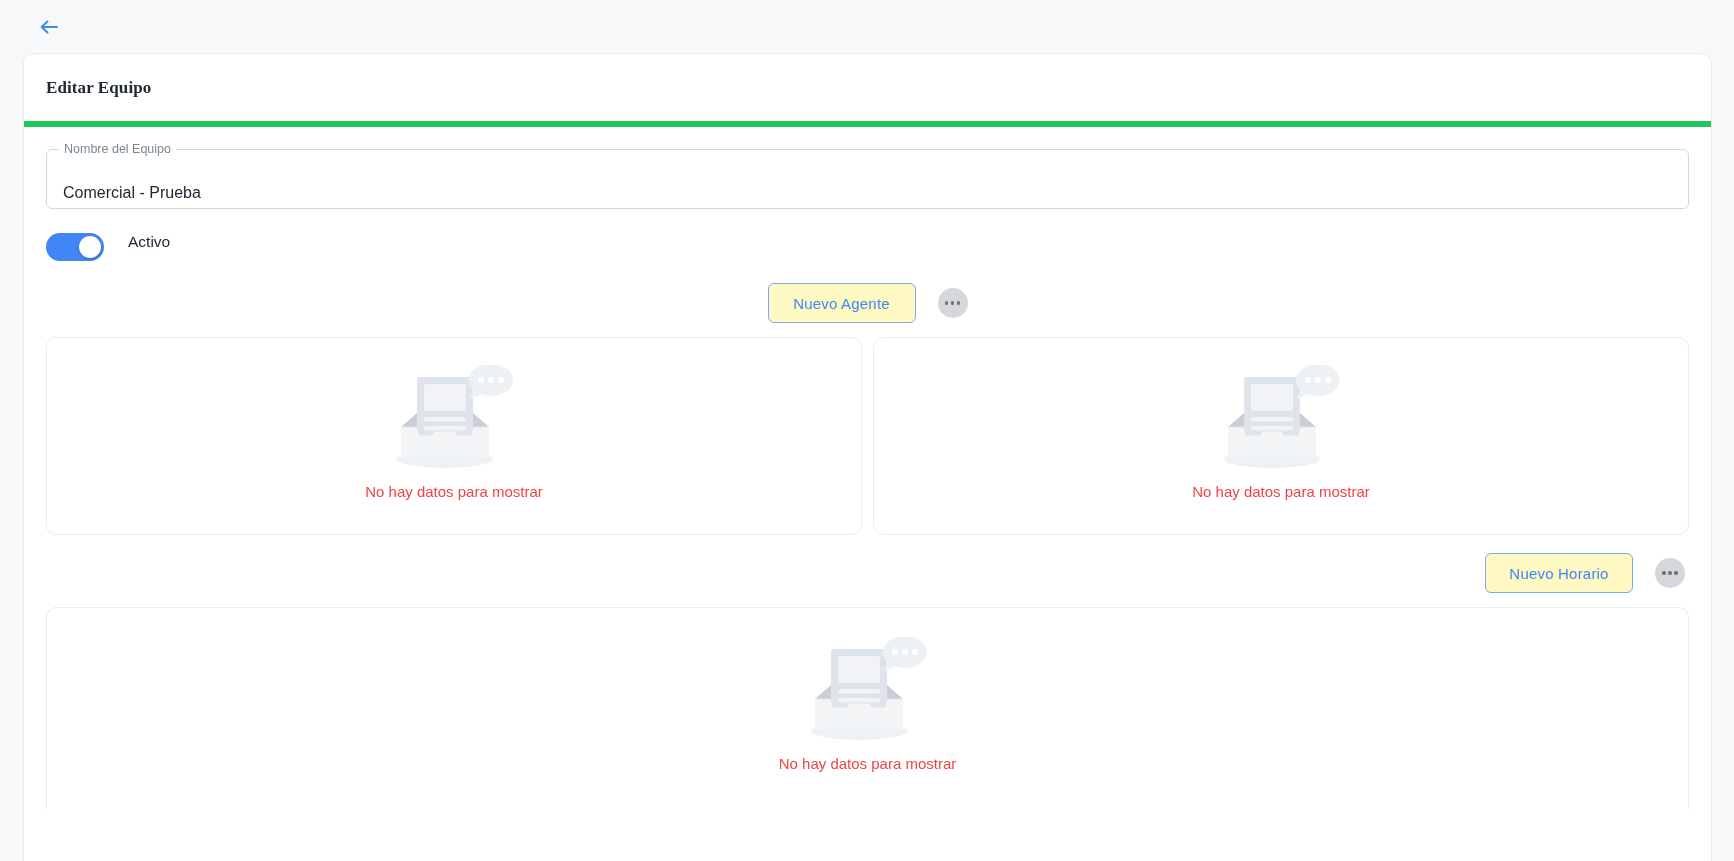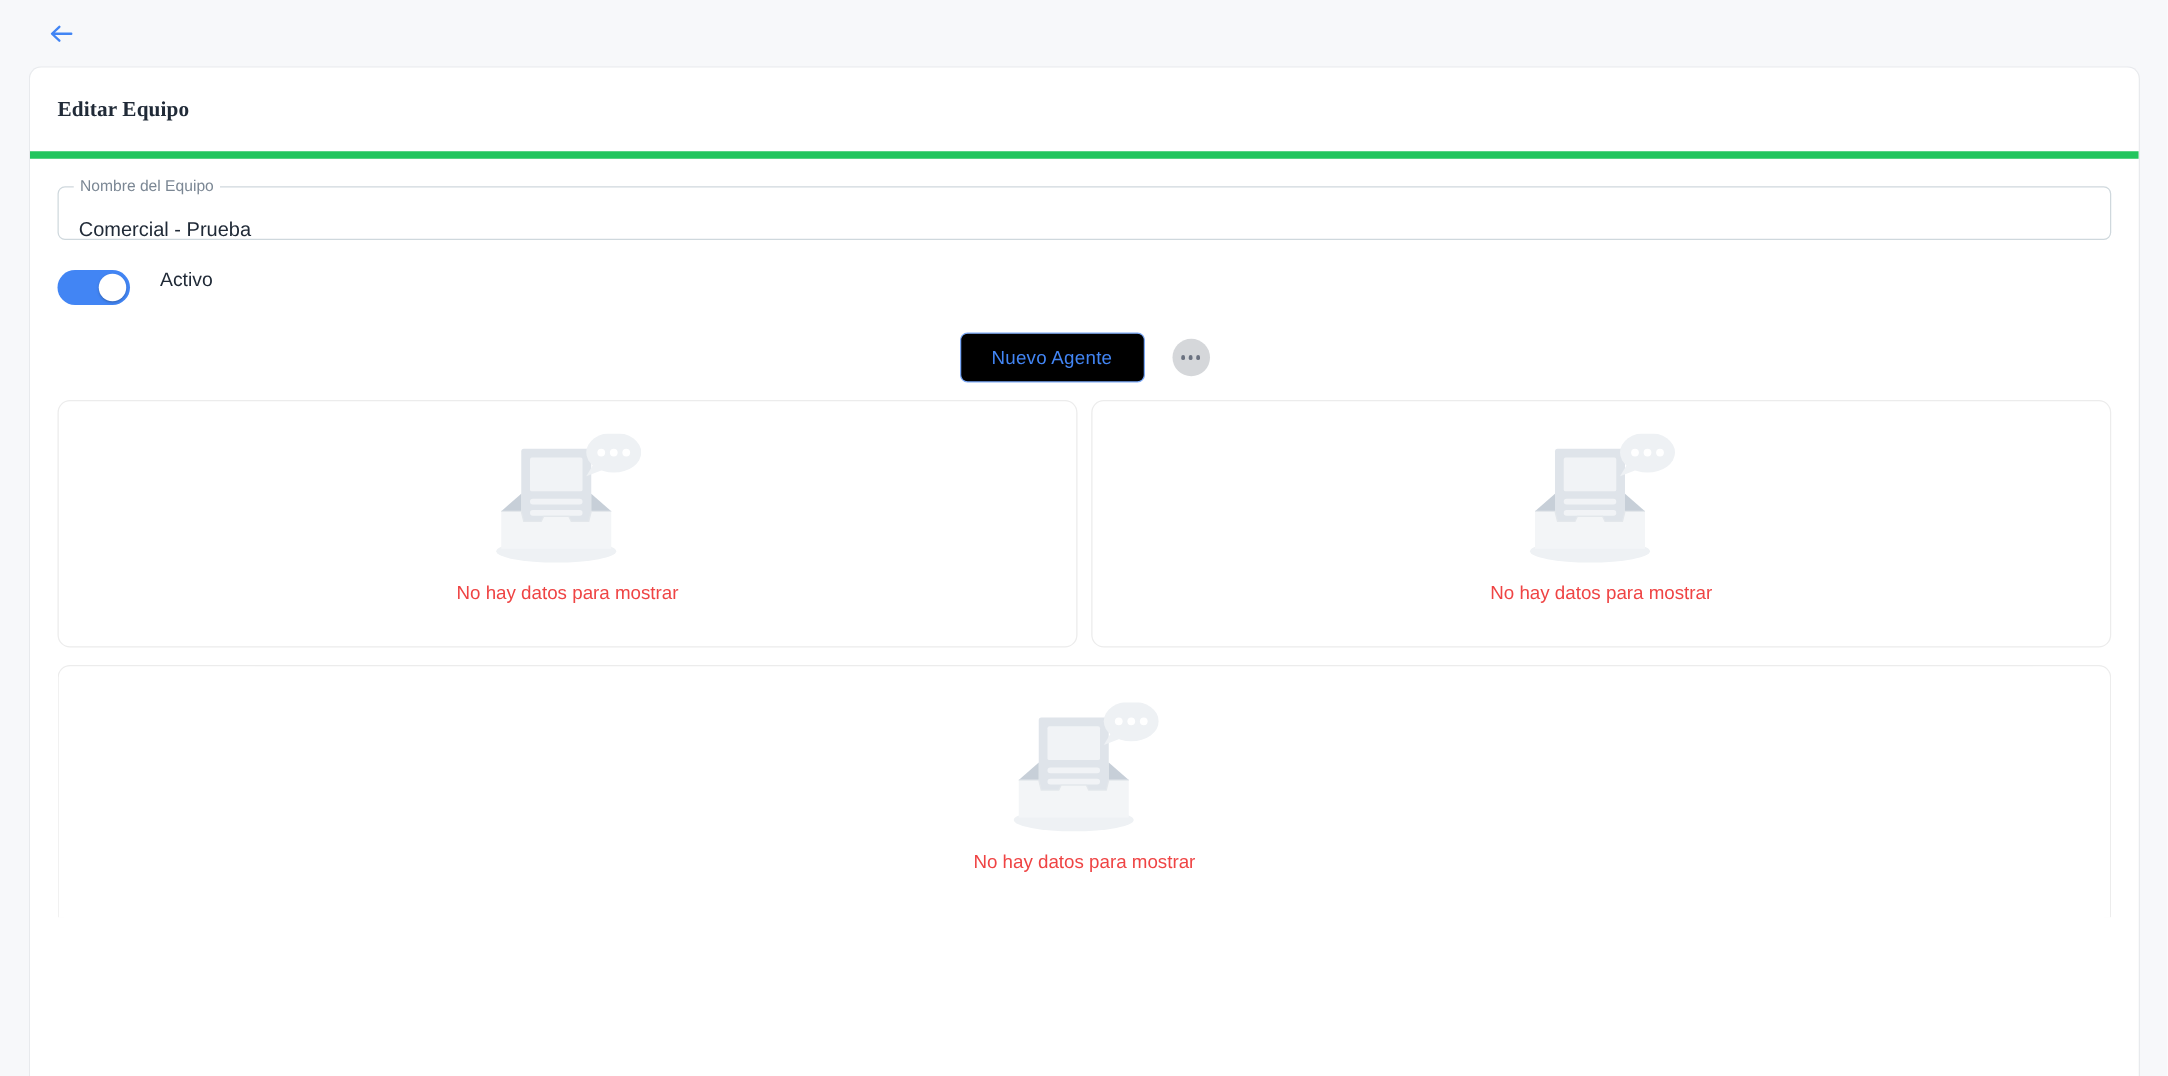--- a/index.html
+++ b/index.html
@@ -72,21 +72,21 @@
   }
 
   
   .fields-row {
     display: flex;
     gap: 20px;
   }
   .field {
     position: relative;
     flex: 1 1 0;
-    height: 43px;
+    height: 60px;
     border: 1px solid #cfd8dd;
     border-radius: 6px;
     background: #fff;
     display: flex;
     align-items: center;
     padding: 0 16px;
   }
   .field.select { cursor: pointer; }
   .field .legend {
     position: absolute;
@@ -165,21 +165,21 @@
     justify-content: flex-end;
     padding-right: 4px;
   }
 
   .outline-btn {
     min-width: 148px;
     height: 40px;
     padding: 0 18px;
     border: 1px solid #7aa7f5;
     border-radius: 6px;
-    background: #000000;
+    background: #fef9c3;
     color: #4285f4;
     font-size: 15px;
     font-family: inherit;
     cursor: pointer;
     letter-spacing: .2px;
     display: flex;
     align-items: center;
     justify-content: center;
   }
 
@@ -352,20 +352,28 @@
               <circle cx="96" cy="15" r="3.1" fill="#ffffff"></circle>
               <circle cx="106" cy="15" r="3.1" fill="#ffffff"></circle>
             </svg>
           </span>
           <span class="caption">No hay datos para mostrar</span>
         </div>
       </div>
 
     </div>
 
+    <div class="horario-row">
+      <button class="outline-btn">Nuevo Horario</button>
+      <button class="dots-btn">
+        <i></i>
+        <i></i>
+        <i></i>
+      </button>
+    </div>
 
     <div class="panel-wide">
       <div class="empty-state">
         <span>
           <svg width="118" height="106" viewBox="0 0 118 106" aria-hidden="true">
             <ellipse cx="50" cy="94" rx="48" ry="9" fill="#eef1f4"></ellipse>
             <rect x="22" y="12" width="56" height="62" rx="2" fill="#dfe4ea"></rect>
             <rect x="29" y="19" width="42" height="27" rx="1.5" fill="#f1f3f6"></rect>
             <rect x="29" y="52" width="42" height="4.5" rx="2.2" fill="#f1f3f6"></rect>
             <rect x="29" y="61" width="42" height="4.5" rx="2.2" fill="#f1f3f6"></rect>

